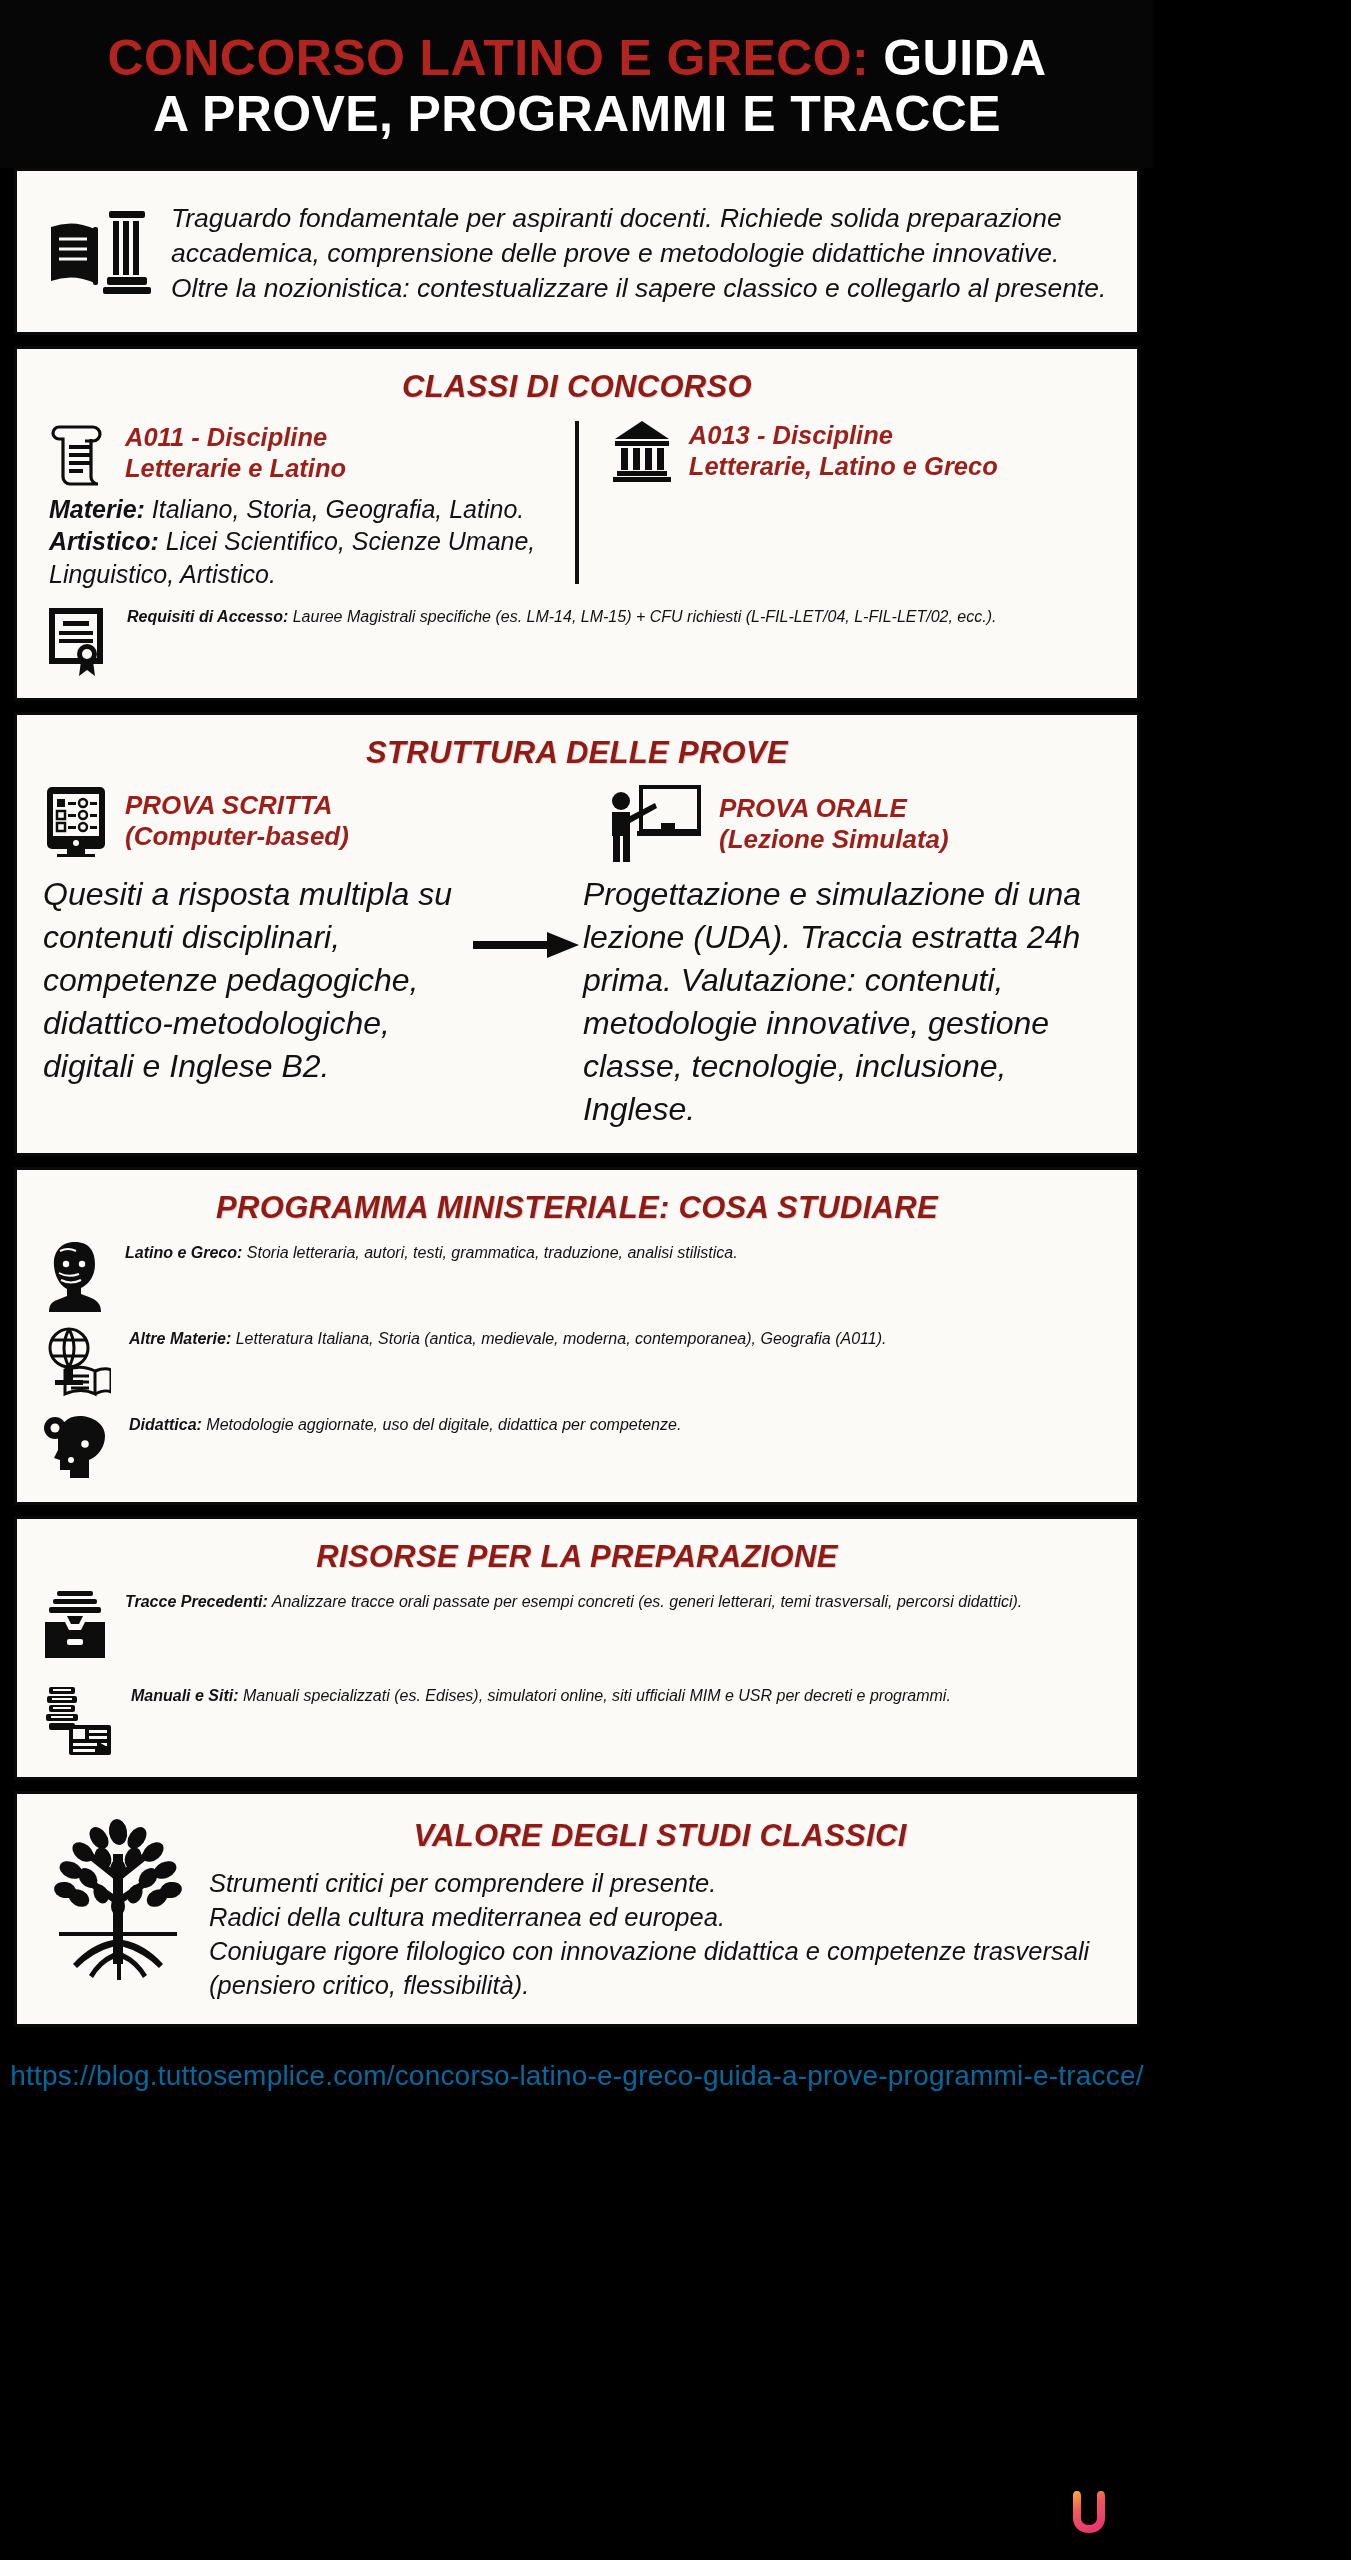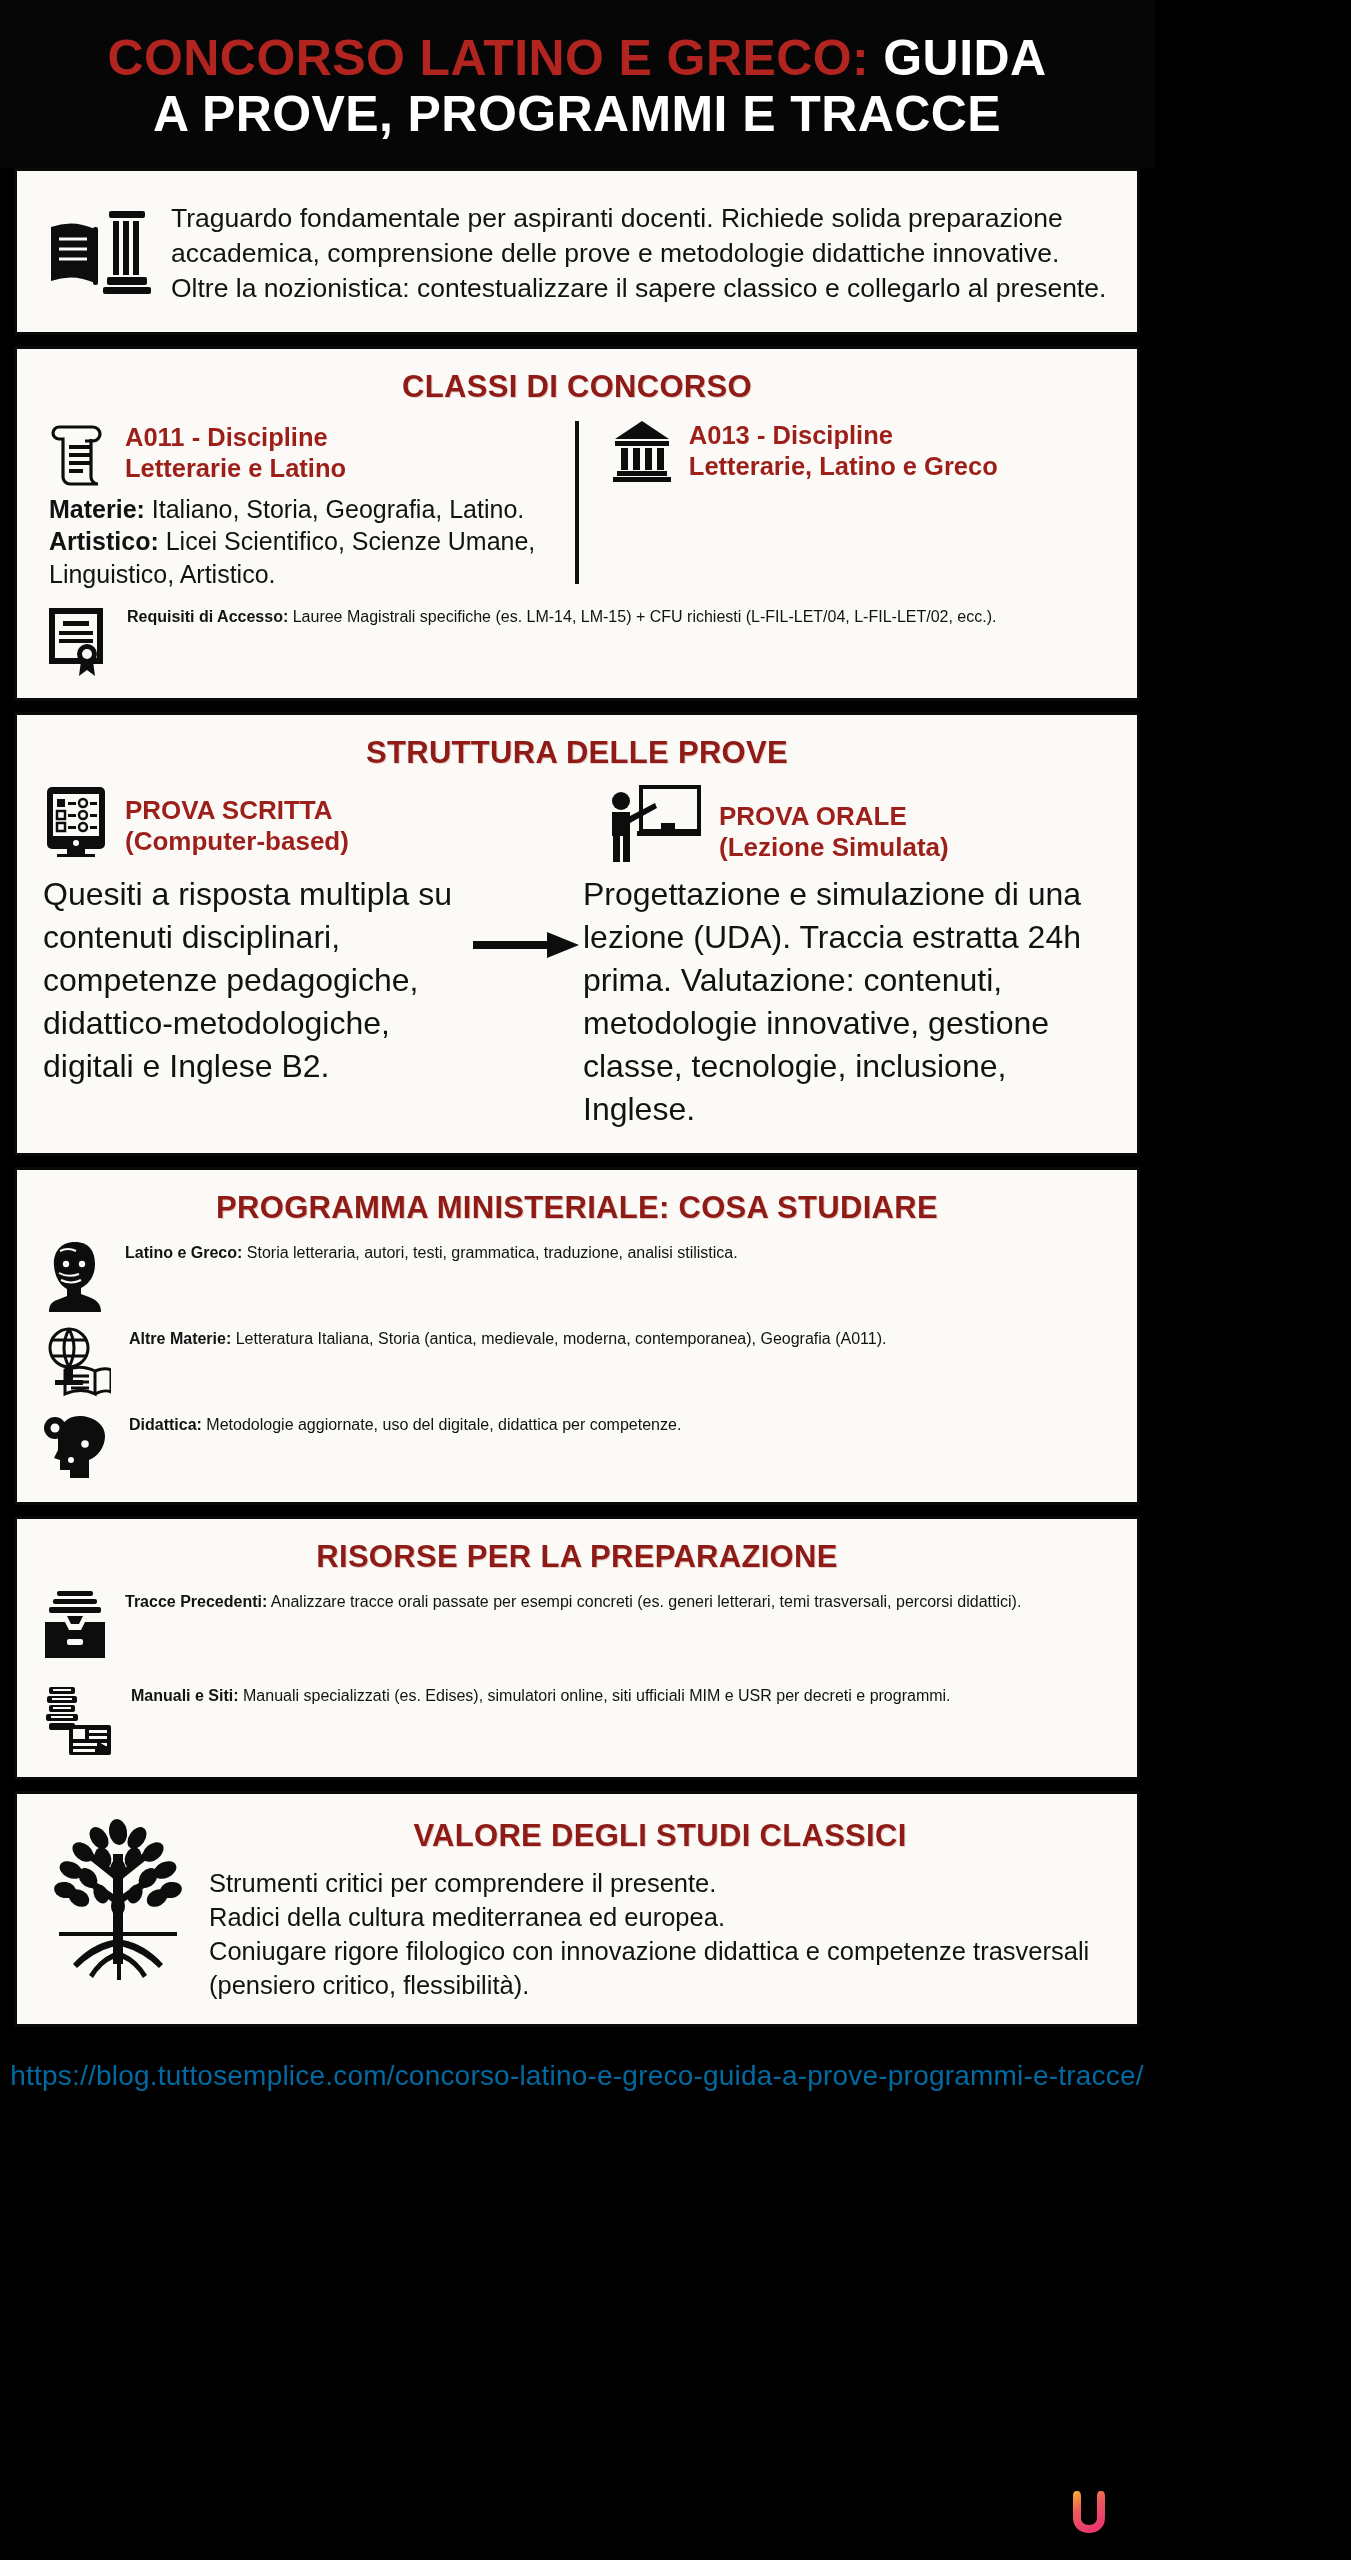--- a/index.html
+++ b/index.html
@@ -31,20 +31,21 @@
   }
   .title-red  { color:#b2241f; }
   .title-white{ color:#ffffff; }
 
   
   .panel {
     background:#fbfaf7;
     margin:0 14px 11px 14px;
     padding:20px 26px 22px 26px;
     border:3px solid #0a0a0a;
+    font-style:italic;
   }
   .panel:first-of-type { margin-top:0; }
 
   .sec-title {
     text-align:center;
     color:#8f1b17;
     font-size:31px;
     font-weight:bold;
     letter-spacing:0.3px;
     margin-bottom:14px;
@@ -111,21 +112,21 @@
     padding-top:2px;
   }
   .irow .body b { font-weight:bold; }
 
   
   .prove-cols { display:flex; align-items:flex-start; }
   .prove-col  { flex:1 1 50%; }
   .prove-col.right { padding-left:22px; }
   .prove-head {
     display:flex;
-    align-items:flex-end;
+    align-items:center;
     gap:16px;
     margin-bottom:10px;
   }
   .prove-head .label {
     color:#9d1f1a;
     font-size:26px;
     font-weight:bold;
     line-height:1.2;
   }
   .prove-body {

